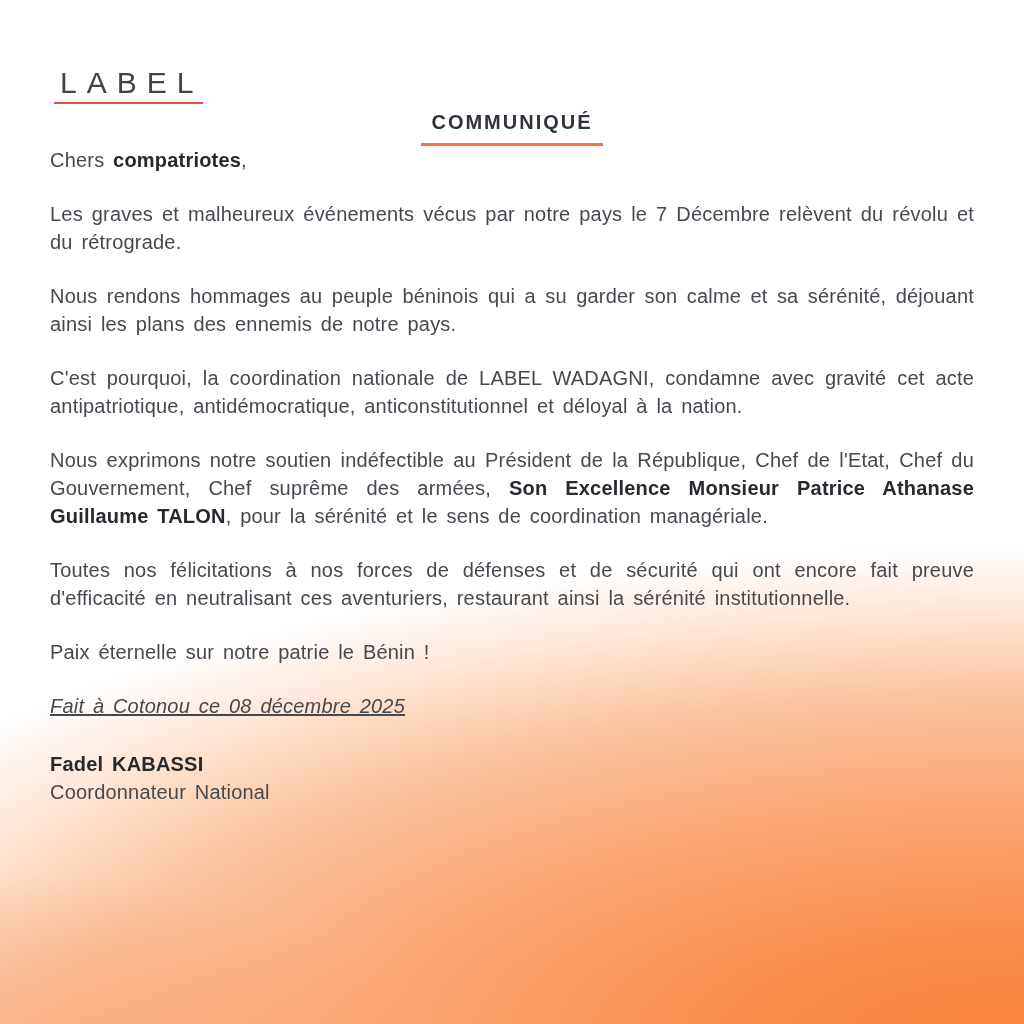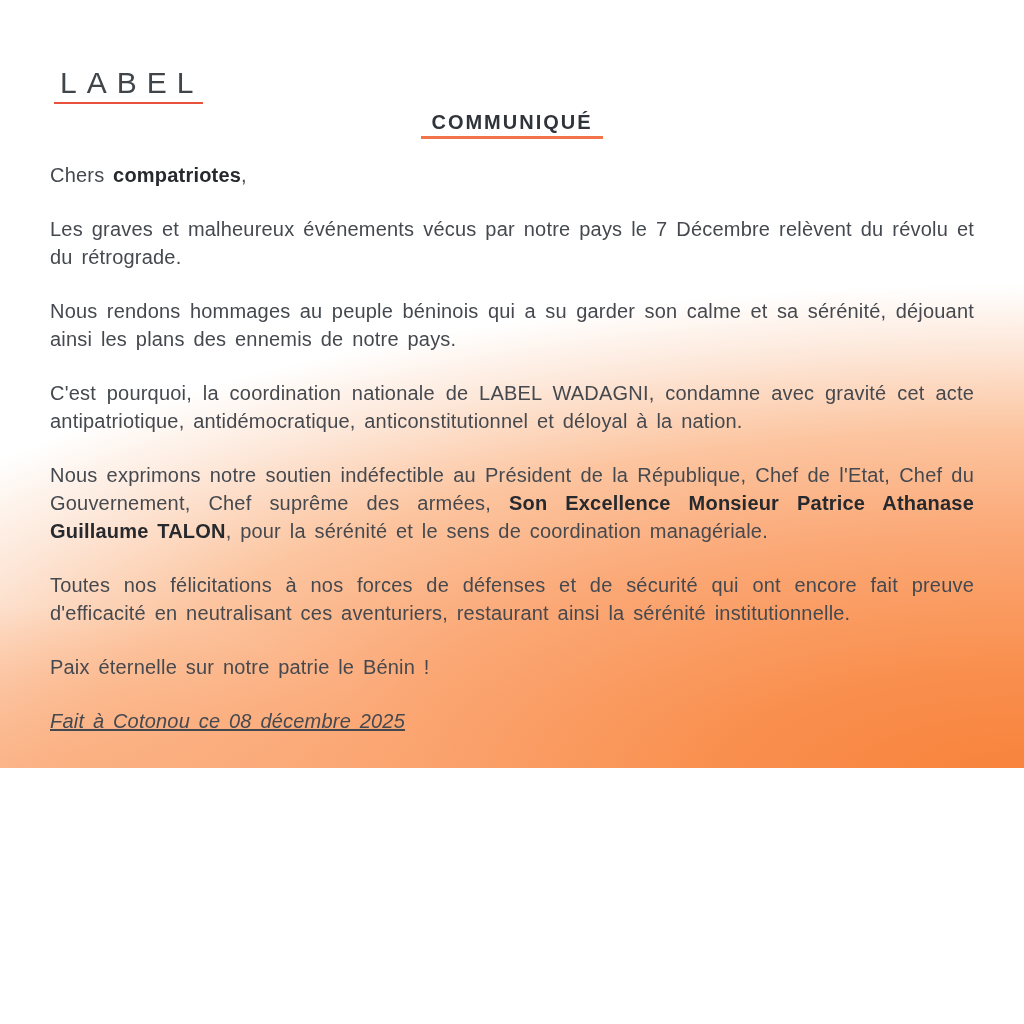--- a/index.html
+++ b/index.html
@@ -9,21 +9,21 @@
   }
   body {
     width: 1024px;
     height: 1024px;
     overflow: hidden;
     font-family: "Liberation Sans", sans-serif;
   }
   .page {
     position: relative;
     width: 1024px;
-    height: 768px;
+    height: 1024px;
     box-sizing: border-box;
     padding: 66px 50px 0 50px;
     overflow: hidden;
     background:
       radial-gradient(ellipse 620px 270px at -2% 104%,
         rgba(250, 148, 88, 0.55) 0%,
         rgba(250, 148, 88, 0.25) 45%,
         rgba(250, 148, 88, 0) 72%),
       radial-gradient(ellipse 1400px 520px at 100% 102%,
         #f8823a 0%,
@@ -65,27 +65,26 @@
   .title-wrap {
     text-align: center;
     margin-top: 4px;
   }
   .doc-title {
     display: inline-block;
     font-size: 20px;
     font-weight: 700;
     letter-spacing: 2px;
     color: #2f343a;
-    padding: 0 10px 2px 10px;
+    padding: 0 10px 9px 10px;
     border-bottom: 3px solid #f3744a;
   }
 
   
   .letter-body {
-    margin-top: 22px;
   }
   .para {
     font-size: 20px;
     line-height: 28px;
     color: #45494f;
     letter-spacing: 0.2px;
     word-spacing: 3px;
     text-align: justify;
     margin: 0 0 26px 0;
   }

